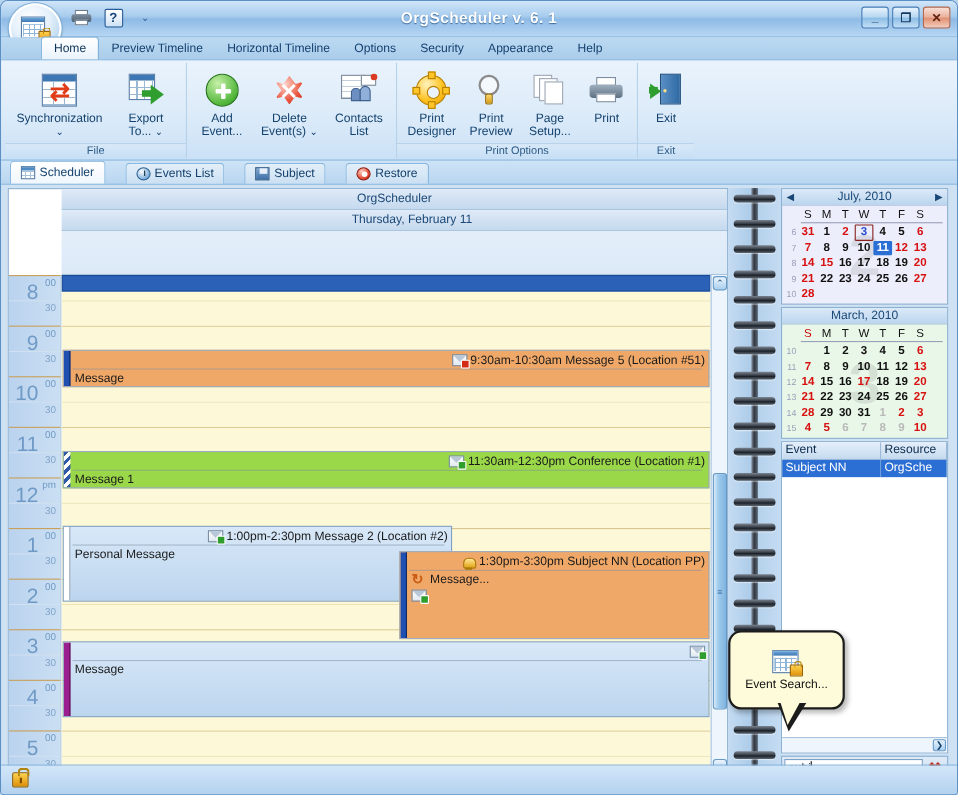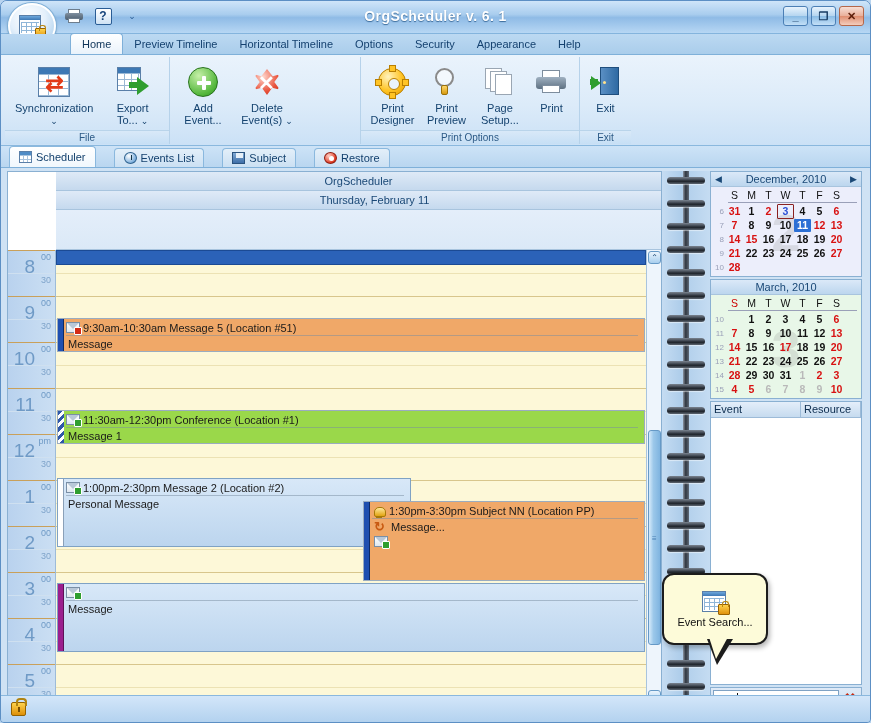--- a/index.html
+++ b/index.html
@@ -88,21 +88,21 @@
     color:#12375f; font-size: 11px; font-weight: bold;
     display:flex; align-items:center; justify-content:center;
     cursor: default;
   }
   .wbtn.close { background: linear-gradient(180deg,#f7dfd6 0%,#eab19c 48%,#e08f72 52%,#f3cdbd 100%); border-color:#b5674a; color:#5e1f0c;}
 
   
   .ribbon-tabs {
     position: relative; height: 21px;
     background: linear-gradient(180deg,#bcd9f2,#aacdeb);
-    padding-left: 69px; display: flex; align-items: flex-end;
+    padding-left: 36px; display: flex; align-items: flex-end;
     border-bottom: 1px solid #7fb0d9;
   }
   .rtab {
     height: 20px; line-height: 20px; padding: 0 11px;
     font-size: 11px; color: #14416f; cursor: default;
     border-radius: 4px 4px 0 0;
   }
   .rtab.active {
     background: linear-gradient(180deg,#ffffff 0%,#f3f8fd 60%,#e9f2fb 100%);
     border: 1px solid #7fb0d9; border-bottom: none;
@@ -268,21 +268,21 @@
   .row { position:absolute; left:0; right:0; height:23px; }
   .row.hour { background:#fdf8d8; border-top:1px solid #d8c68c; }
   .row.half { background:#fdf8d8; border-top:1px solid #ece2b4; }
 
   .ev {
     position:absolute; border:1px solid #9aacc0; overflow:hidden;
     font-size:11px; color:#1a1a1a;
   }
   .ev .bar { position:absolute; left:0; top:0; bottom:0; width:6px; }
   .ev .inner { margin-left:8px; padding: 1px 3px 0 0; }
-  .ev .line1 { display:flex; align-items:center; gap:3px; height:15px; }
+  .ev .line1 { display:flex; align-items:center; gap:3px; height:15px;justify-content:flex-end; }
   .ev .line2 { height:15px; display:flex; align-items:center; gap:4px; padding-left:21px;}
   .ev .ttl { white-space:nowrap; overflow:hidden; }
   .ev .sep { height:1px; background:rgba(120,140,160,.5); margin-right:3px; }
 
   .ico-env { position:relative; width:14px; height:11px; flex:none;
     background:linear-gradient(180deg,#ffffff,#dfe8f0); border:1px solid #7a8fa6; }
   .ico-env::before{content:"";position:absolute;left:0;top:0;width:0;height:0;
     border-left:6.5px solid transparent;border-right:6.5px solid transparent;border-top:6px solid #b9c8d8;}
   .badge { position:absolute; right:-3px; bottom:-3px; width:8px; height:8px; border-radius:1px; border:1px solid #fff;}
   .badge.red { background:#d42b15; }
@@ -331,21 +331,21 @@
   .cal-wk { width:13px; text-align:right; font-size:8px; color:#9aa0b8; padding-right:2px; flex:none;}
   .cal-c { width:17px; text-align:center; font-size:10.5px; font-weight:bold; line-height:13px; cursor:default;}
   .cal-dow { font-weight:normal; color:#111; font-size:10.5px; }
   .cal-dow.sun { color:#c00; }
   .d-wk { color:#111; } .d-we { color:#d81111; } .d-out { color:#b9b9b9; }
   .cal-sep { height:1px; background:#9aa0b8; margin:0 2px 1px 15px; }
   .d-sel { background:#2b6fd4; color:#fff !important; border-radius:1px; }
   .d-today { border:1px solid #8a2020; border-radius:1px; color:#2b4fd4 !important; }
   .cal.march { background:#e8f7e8; }
 
-  .grid-panel { flex:1; border:1px solid #8ab0d2; background:#fff; margin-top:2px; display:flex; overflow:hidden;}
+  .grid-panel { flex:1; border:1px solid #8ab0d2; background:#fff; margin-top:2px; display:flex; flex-direction:column; overflow:hidden;}
   .gp-head { display:flex; height:16px; background: linear-gradient(180deg,#e4eefa,#c6dbef); border-bottom:1px solid #9dbbd8; }
   .gp-th { font-size:11px; color:#0b2b4d; padding:1px 3px; border-right:1px solid #9dbbd8; white-space:nowrap; overflow:hidden; }
   .gp-row { display:flex; height:16px; background:#2b6fd4; color:#fff; }
   .gp-td { font-size:11px; padding:1px 3px; border-right:1px solid #6f9fd8; white-space:nowrap; overflow:hidden; }
   .gp-body { flex:1; background:#fff; }
   .gp-hsb { height:14px; background:#eef5fc; border-top:1px solid #a8c4de; position:relative; }
   .gp-hsb .r { position:absolute; right:1px; top:1px; width:12px; height:11px; border-radius:2px;
     background:linear-gradient(180deg,#eaf4fd,#a9cfee); border:1px solid #6699c6;
     display:flex;align-items:center;justify-content:center;font-size:8px;color:#15436f;}
 
@@ -473,20 +473,35 @@
           <div class="ic">
             <div class="ic-del">
                 <div class="swirl"></div>
                 <div class="x">✕</div>
               </div>
           </div>
           <div class="lbl">
             <span>Delete</span><br>
             <span>Event(s)</span>
             <span class="dd">⌄</span>
+          </div>
+        </div>
+        <div class="ritem" style="width:62px">
+          <div class="ic">
+            <div class="ic-contacts">
+                <div class="card"></div>
+                <div class="env"></div>
+                <div class="dot"></div>
+                <div class="p1"></div>
+                <div class="p2"></div>
+              </div>
+          </div>
+          <div class="lbl">
+            <span>Contacts</span><br>
+            <span>List</span>
           </div>
         </div>
       </div>
     </div>
 
     <div class="rgroup" style="width:219px">
       <div class="rgroup-items">
         <div class="ritem" style="width:56px">
           <div class="ic">
             <div class="ic-gear">
@@ -809,21 +824,21 @@
         <div class="ring" style="top: 464px;"></div>
         <div class="ring" style="top: 487px;"></div>
         <div class="ring" style="top: 510px;"></div>
       </div>
 
     <div class="rpanel">
 
       <div class="cal">
         <div class="cal-hdr">
           <span class="cal-nav">◀</span>
-          <span class="t">December, 2010</span>
+          <span class="t">July, 2010</span>
           <span class="cal-nav">▶</span>
         </div>
         <div class="cal-grid" id="cal0">
           <div class="cal-wm">2</div>
         <div class="cal-row">
               <span class="cal-wk"></span>
               <span class="cal-c cal-dow">S</span>
               <span class="cal-c cal-dow">M</span>
               <span class="cal-c cal-dow">T</span>
               <span class="cal-c cal-dow">W</span>

